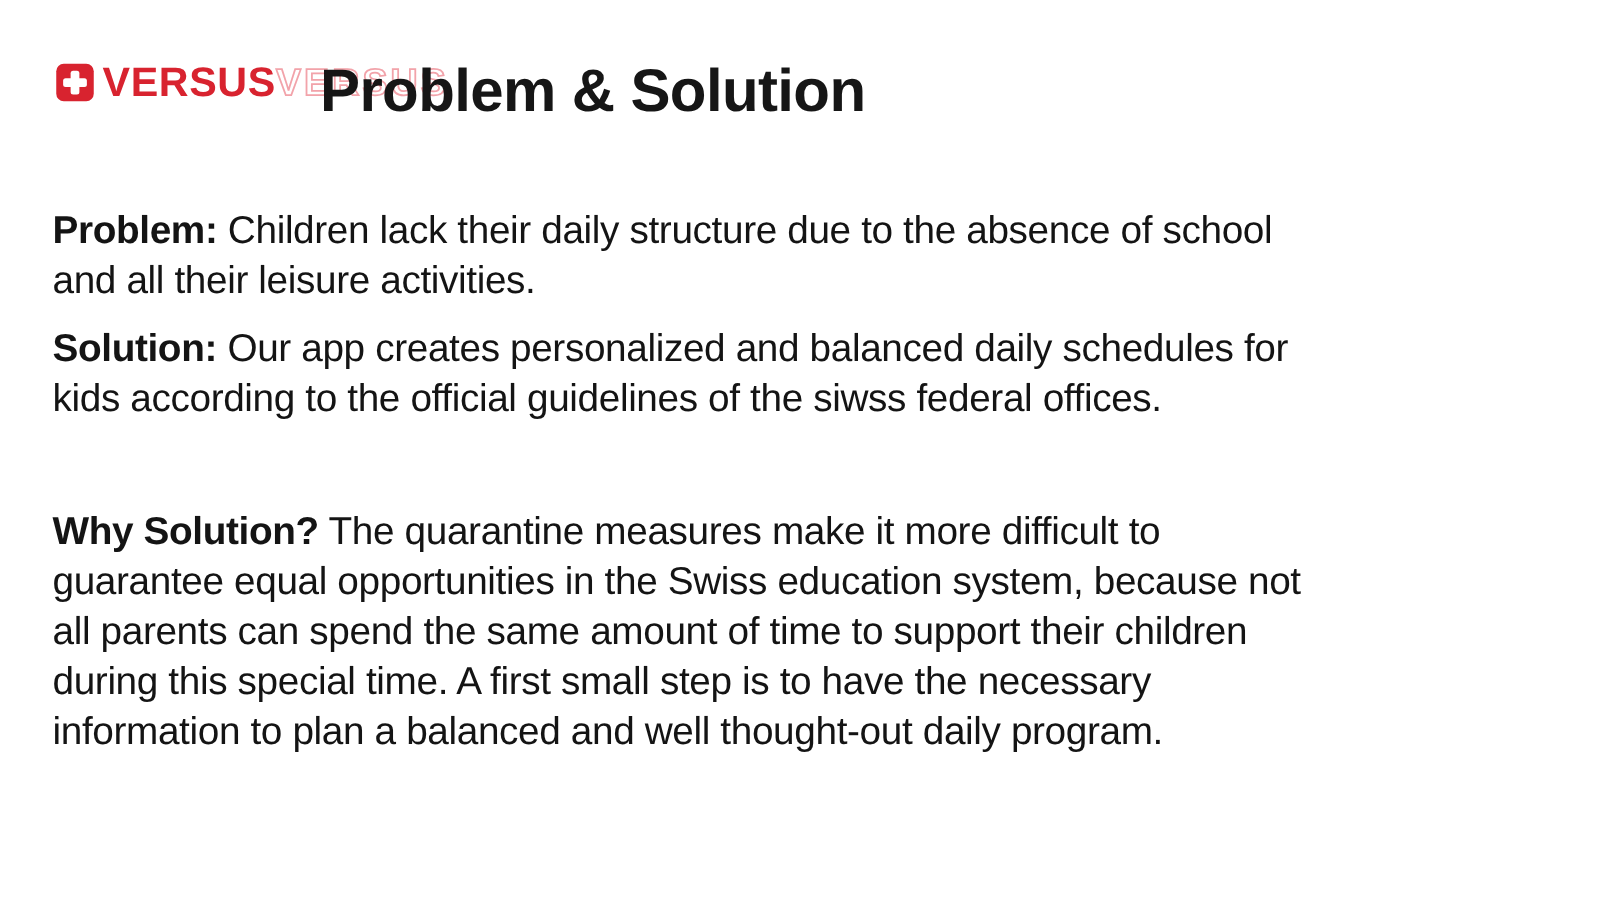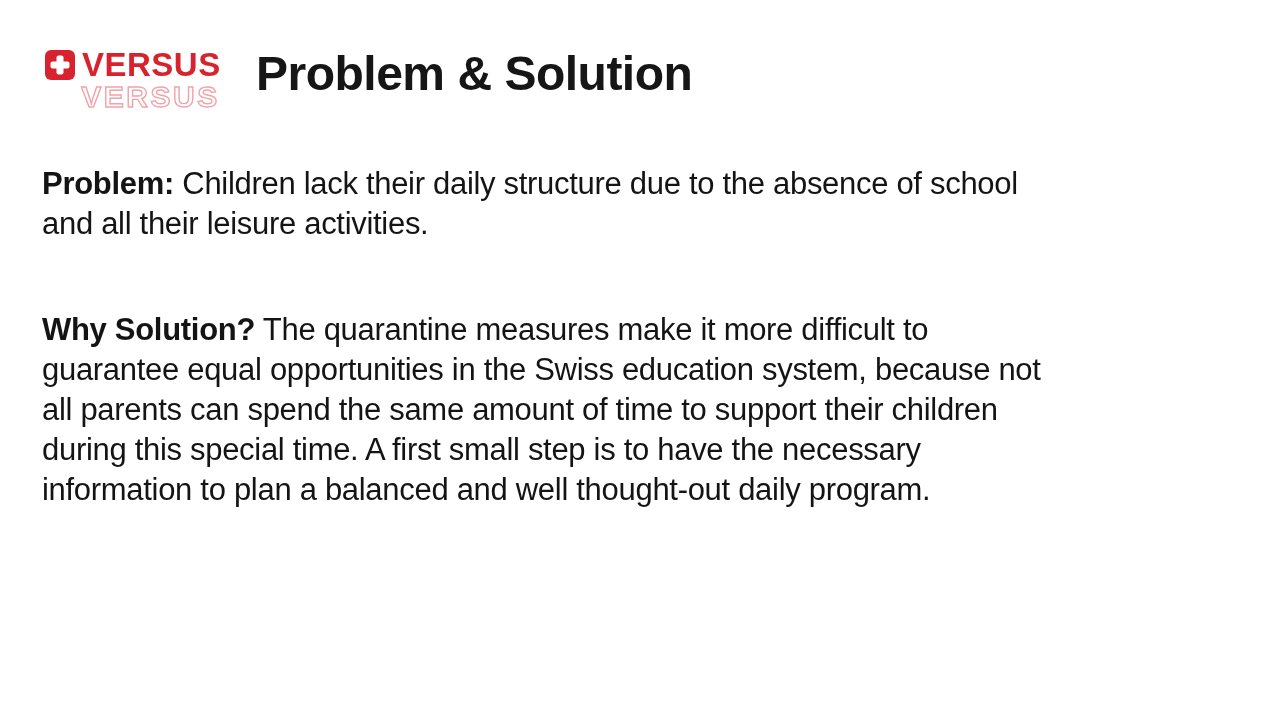--- a/index.html
+++ b/index.html
@@ -15,21 +15,20 @@
     background: #ffffff;
     overflow: hidden;
   }
 
   
   .logo {
     position: absolute;
     left: 45px;
     top: 50px;
     display: flex;
-    flex-direction: column;
   }
   .logo-row {
     display: flex;
     align-items: center;
     gap: 7px;
   }
   .cross-icon {
     position: relative;
     width: 30px;
     height: 30px;
@@ -116,20 +115,22 @@
     </div>
     <div class="brand-bottom">VERSUS</div>
   </div>
 
   <h1 class="page-title">Problem &amp; Solution</h1>
 
   <div class="content">
     <p class="para"><strong>Problem:</strong> <span class="ptext">Children lack their daily structure due to the absence of school
 and all their leisure activities.</span></p>
 
+    <p class="para gap-small"><strong>Solution:</strong> <span class="ptext">Our app creates personalized and balanced daily schedules for
+kids according to the official guidelines of the siwss federal offices.</span></p>
 
     <p class="para gap-large"><strong>Why Solution?</strong> <span class="ptext">The quarantine measures make it more difficult to
 guarantee equal opportunities in the Swiss education system, because not
 all parents can spend the same amount of time to support their children
 during this special time. A first small step is to have the necessary
 information to plan a balanced and well thought-out daily program.</span></p>
   </div>
 
 </div>
 

